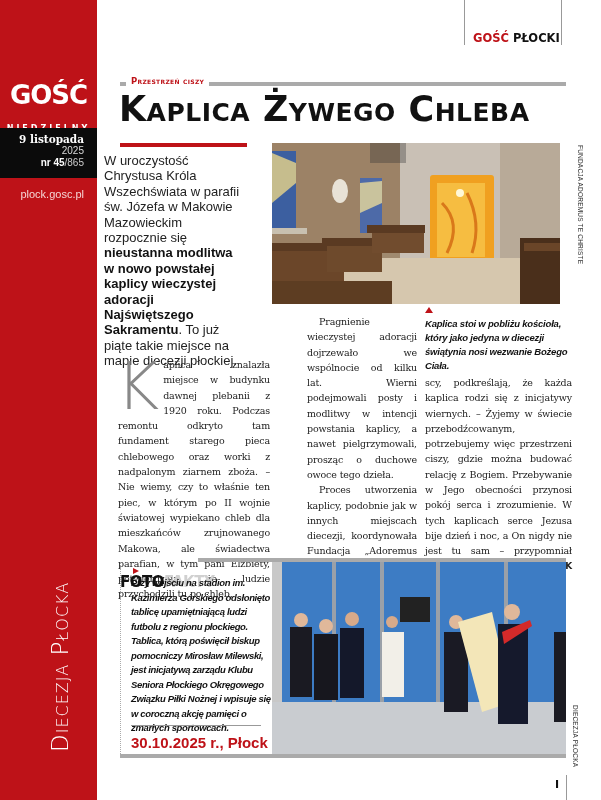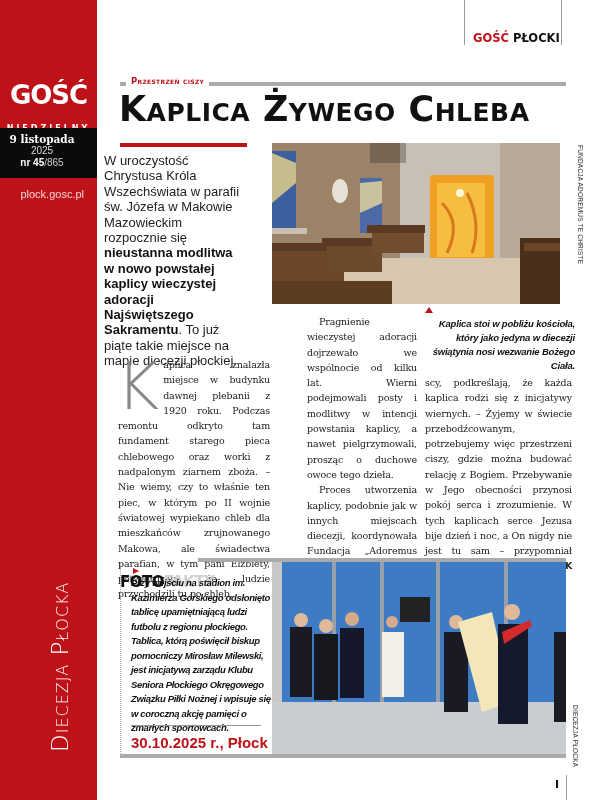--- a/index.html
+++ b/index.html
@@ -4,21 +4,21 @@
 <style>
   * { box-sizing: border-box; margin: 0; padding: 0; }
   html, body { width: 601px; height: 800px; overflow: hidden; background: #fff; }
   body { position: relative; font-family: "Liberation Sans", sans-serif; color: #111; }
 
   
   .sidebar { position: absolute; left: 0; top: 0; width: 97px; height: 800px; background: #be1218; }
   .sidebar .logo { position: absolute; top: 82px; left: 0; width: 97px; text-align: center; color: #fff; }
   .logo-word { font-family: "DejaVu Sans", sans-serif; font-weight: bold; font-size: 26px; letter-spacing: -1px; line-height: 26px; }
   .logo-sub { font-family: "DejaVu Sans", sans-serif; font-weight: bold; font-size: 8px; letter-spacing: 3px; margin-top: 16px; }
-  .issue-box { position: absolute; top: 128px; left: 0; width: 97px; height: 50px; background: #0b0b0b; color: #fff; text-align: center; padding: 5px 13px 0 0; font-size: 10px; line-height: 12px; }
+  .issue-box { position: absolute; top: 128px; left: 0; width: 97px; height: 50px; background: #0b0b0b; color: #fff; text-align: right; padding: 5px 13px 0 0; font-size: 10px; line-height: 12px; }
   .issue-box .date { font-family: "DejaVu Serif", serif; font-weight: bold; font-size: 10.5px; }
   .issue-box .year { color: #ddd; }
   .issue-box .nr b { color: #fff; }
   .issue-box .nr span { color: #ccc; }
   .site-url { position: absolute; top: 188px; right: 13px; color: #f5d5d5; font-size: 11px; }
   .diocese { position: absolute; left: 47px; top: 752px; transform: rotate(-90deg); transform-origin: 0 0; color: #fff; font-size: 23px; letter-spacing: 1px; white-space: nowrap; font-variant: small-caps; font-family: "DejaVu Sans", sans-serif; font-weight: 300; }
 
   
   .runhead { position: absolute; top: 0; left: 464px; width: 98px; height: 45px; border-left: 1px solid #999; border-right: 1px solid #999; text-align: right; }
   .runhead span { position: absolute; bottom: 0; left: 8px; font-family: "DejaVu Sans", sans-serif; font-weight: bold; font-size: 11.5px; white-space: nowrap; }
@@ -33,21 +33,21 @@
 
   .lead-bar { position: absolute; top: 143px; left: 120px; width: 127px; height: 4px; background: #be1218; }
   .lead { position: absolute; top: 153px; left: 104px; width: 140px; font-size: 13px; line-height: 15.4px; color: #222; }
   .lead b { font-weight: bold; color: #111; }
 
   .photo1 { position: absolute; top: 143px; left: 272px; width: 288px; height: 161px; overflow: hidden; background: #7a6550; }
   .credit1 { position: absolute; top: 145px; left: 574px; width: 12px; height: 125px; }
   .credit1 span, .credit2 span { position: absolute; left: 10px; top: 0; transform: rotate(90deg); transform-origin: 0 0; white-space: nowrap; font-size: 6.5px; color: #333; letter-spacing: 0.2px; }
 
   .caption-arrow { position: absolute; top: 307px; left: 425px; width: 0; height: 0; border-left: 4px solid transparent; border-right: 4px solid transparent; border-bottom: 6px solid #be1218; }
-  .caption { position: absolute; top: 317px; left: 425px; width: 150px; font-style: italic; font-weight: bold; font-size: 9.5px; line-height: 14px; letter-spacing: -0.2px; text-align: right; }
+  .caption { position: absolute; top: 317px; left: 425px; width: 150px; font-style: italic; font-weight: bold; font-size: 9.5px; line-height: 14px; letter-spacing: -0.2px; }
 
   .col { position: absolute; font-family: "DejaVu Serif", serif; font-size: 9.5px; line-height: 15.3px; color: #222; text-align: justify; letter-spacing: -0.15px; }
   .col p { text-indent: 0; }
   .col p.ind { text-indent: 12px; margin-left: 36px; }
   .col1 { top: 357px; left: 118px; width: 152px; }
   .col2 { top: 314px; left: 271px; width: 146px; }
   .col3 { top: 375px; left: 425px; width: 147px; }
   .dropcap { float: left; font-family: "DejaVu Sans", sans-serif; font-size: 66px; line-height: 55px; color: #888; margin: 2px 4px -2px -2px; font-weight: 300; }
   .sig { font-family: "DejaVu Sans", sans-serif; font-weight: bold; font-size: 9px; float: right; }
 

